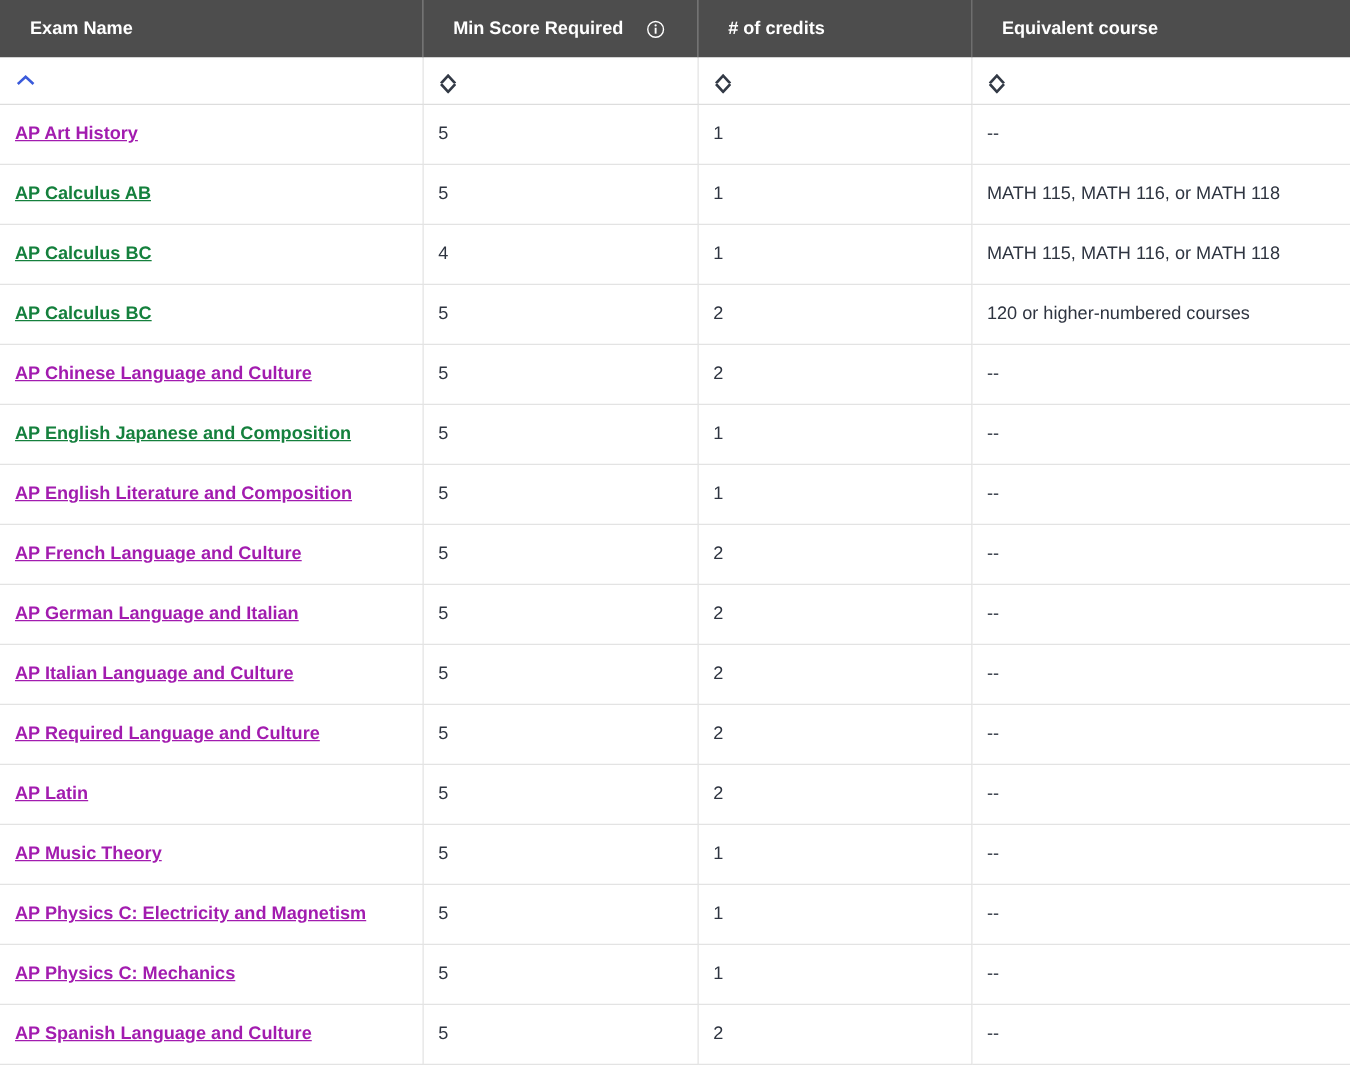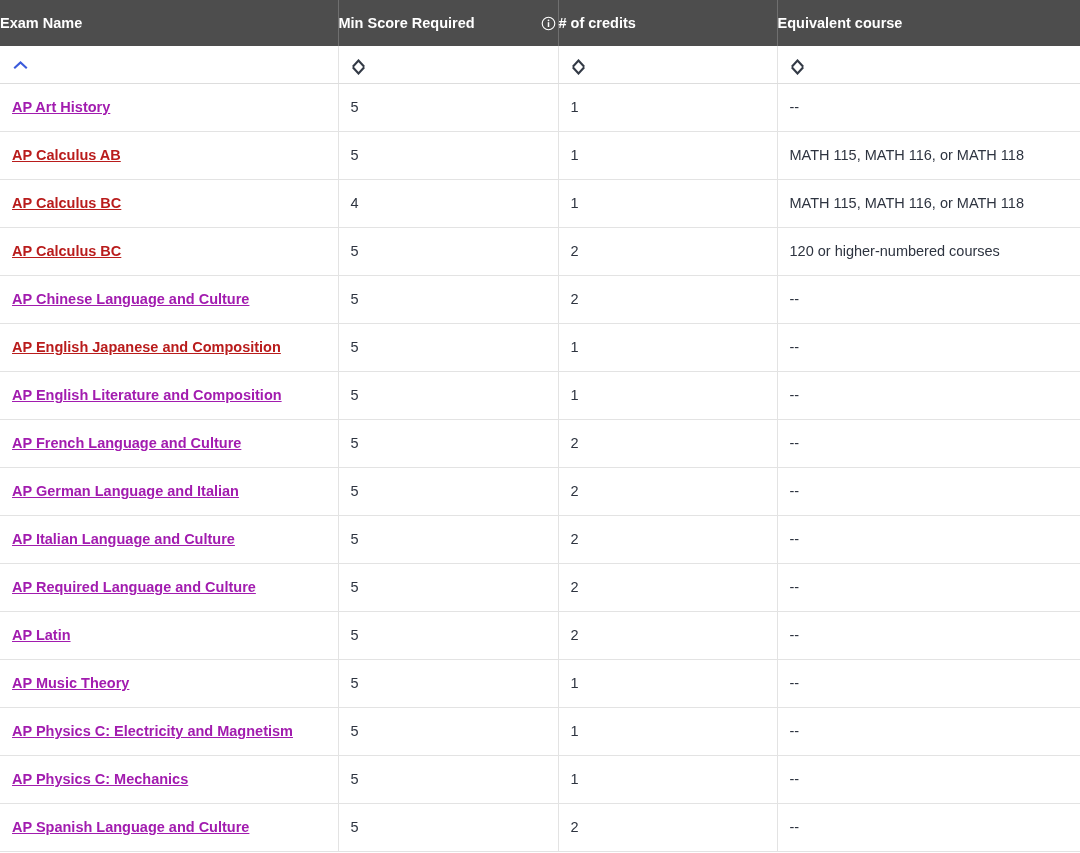--- a/index.html
+++ b/index.html
@@ -34,21 +34,21 @@
   col.c3 { width: 219px; }
   col.c4 { width: 303px; }
 
   
   thead tr.head-row th {
     background: #4d4d4d;
     color: #ffffff;
     font-size: 14.5px;
     font-weight: bold;
     text-align: left;
-    padding: 0 0;
+    padding: 0 24px;
     height: 46px;
     vertical-align: middle;
     border-right: 1px solid #6f6f6f;
     border-bottom: none;
     white-space: nowrap;
   }
   thead tr.head-row th:last-child { border-right: none; text-align: center; }
 
   .th-inner {
     display: flex;
@@ -111,21 +111,21 @@
   tbody td:last-child { border-right: none; }
   tbody tr td:first-child { border-left: none; }
 
   a.exam-link {
     color: #a21caf;
     text-decoration: underline;
     font-weight: bold;
     font-size: 14.5px;
     cursor: pointer;
   }
-  a.exam-link.visited { color: #b91c1c; }
+  a.exam-link.visited { color: #15803d; }
 </style>
 </head>
 <body>
 
 <div class="table-wrap">
   <table class="ap-table">
     <colgroup>
       <col class="c1">
         <col class="c2">
         <col class="c3">

